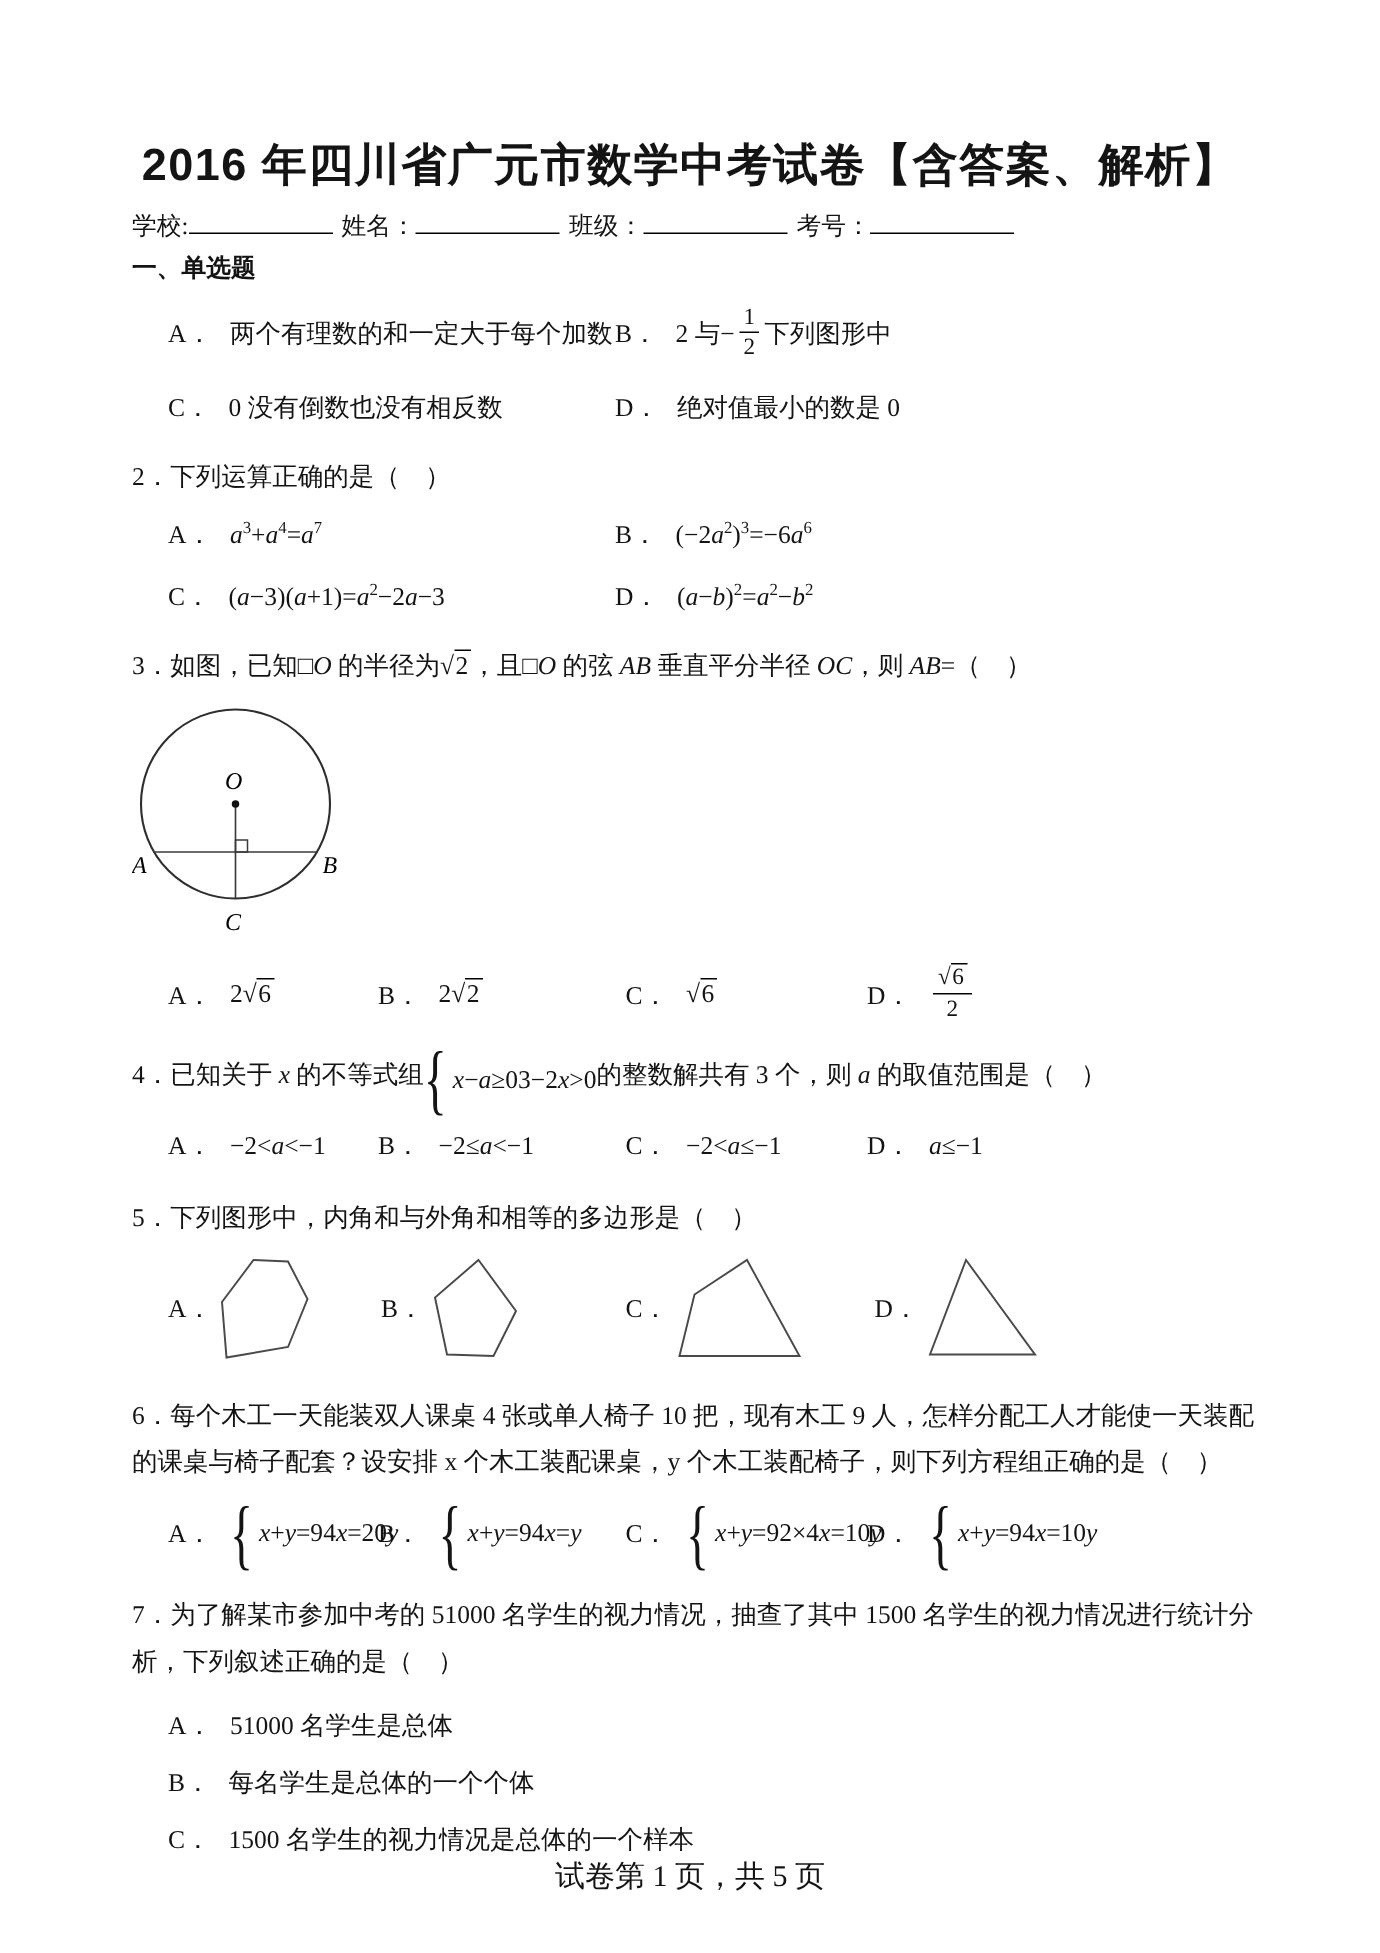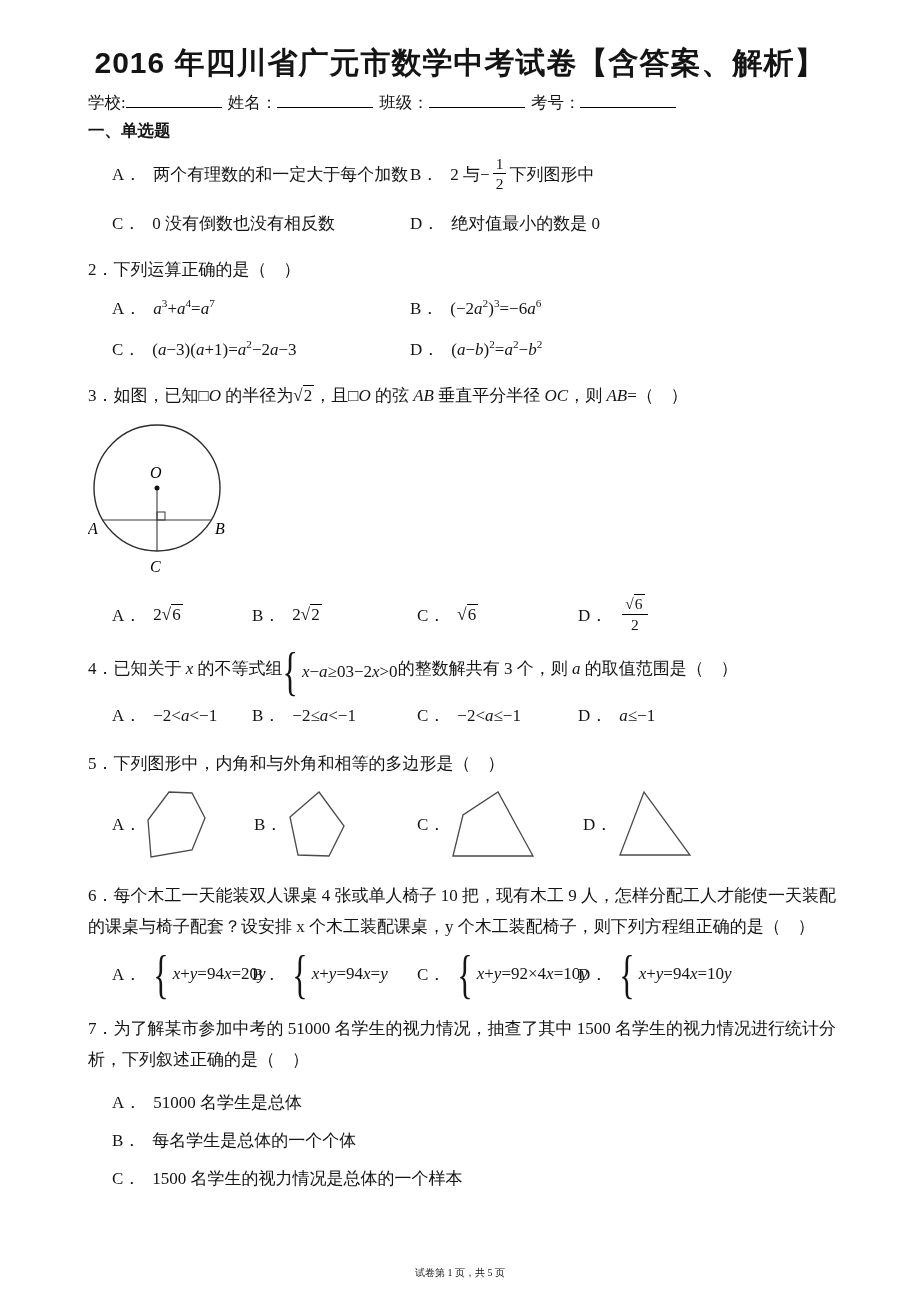--- a/index.html
+++ b/index.html
@@ -8,21 +8,21 @@
     width:920px;height:1302px;
     margin:0 auto;
     background:#ffffff;
     color:#141414;
     font-family:"Liberation Serif","DejaVu Serif",serif;
     font-size:17px;
     overflow:hidden;
   }
   .content{padding:0 70px 0 88px;}
   .title{
-    margin:0;padding-top:44px;
+    margin:0;padding-top:92px;
     text-align:center;
     font-family:"Liberation Sans","DejaVu Sans",sans-serif;
     font-weight:700;font-size:30px;line-height:1.25;
     letter-spacing:1px;
   }
   .idline{
     margin-top:10px;
     font-size:16.5px;
     white-space:nowrap;
   }
@@ -74,22 +74,22 @@
   .figrow{
     display:grid;grid-template-columns:142px 163px 166px auto;
     align-items:center;margin:12px 0 0 24px;
   }
   .figcell{display:flex;align-items:center;}
   .figcell svg{margin-left:6px;}
   .circle-fig{display:block;margin:10px 0 0 0;}
   .figtext{font-style:italic;font-size:16px;font-family:"Liberation Serif","DejaVu Serif",serif;}
   .q7opt{margin:15px 0 0 24px;display:flex;align-items:center;}
   .footer{
-    position:absolute;left:0;right:0;bottom:22px;
-    text-align:center;font-size:10px;
+    position:absolute;left:0;right:0;bottom:38px;
+    text-align:center;font-size:20px;
   }
 </style>
 </head>
 <body>
 
 <div class="page">
   <h1 class="title">2016 年四川省广元市数学中考试卷【含答案、解析】</h1>
 
   <div class="content">
 

